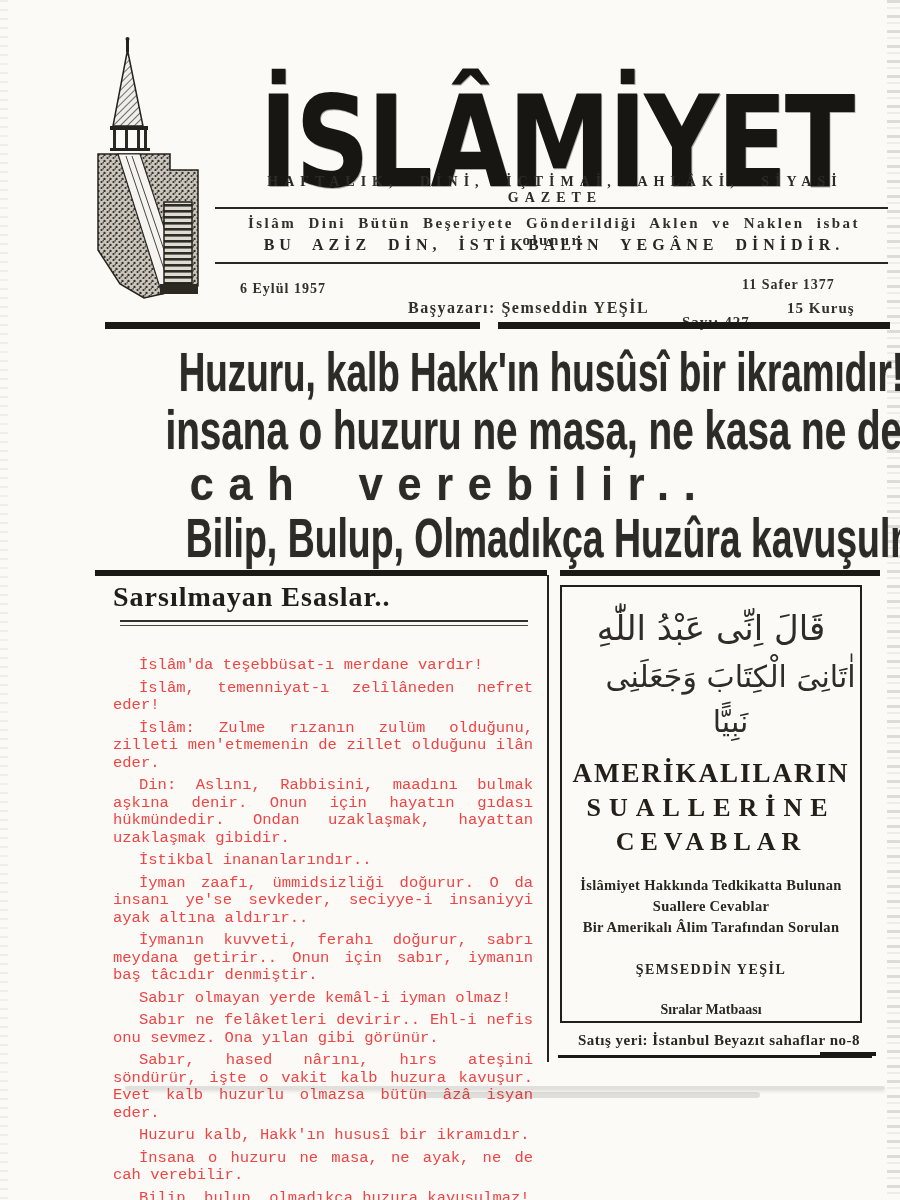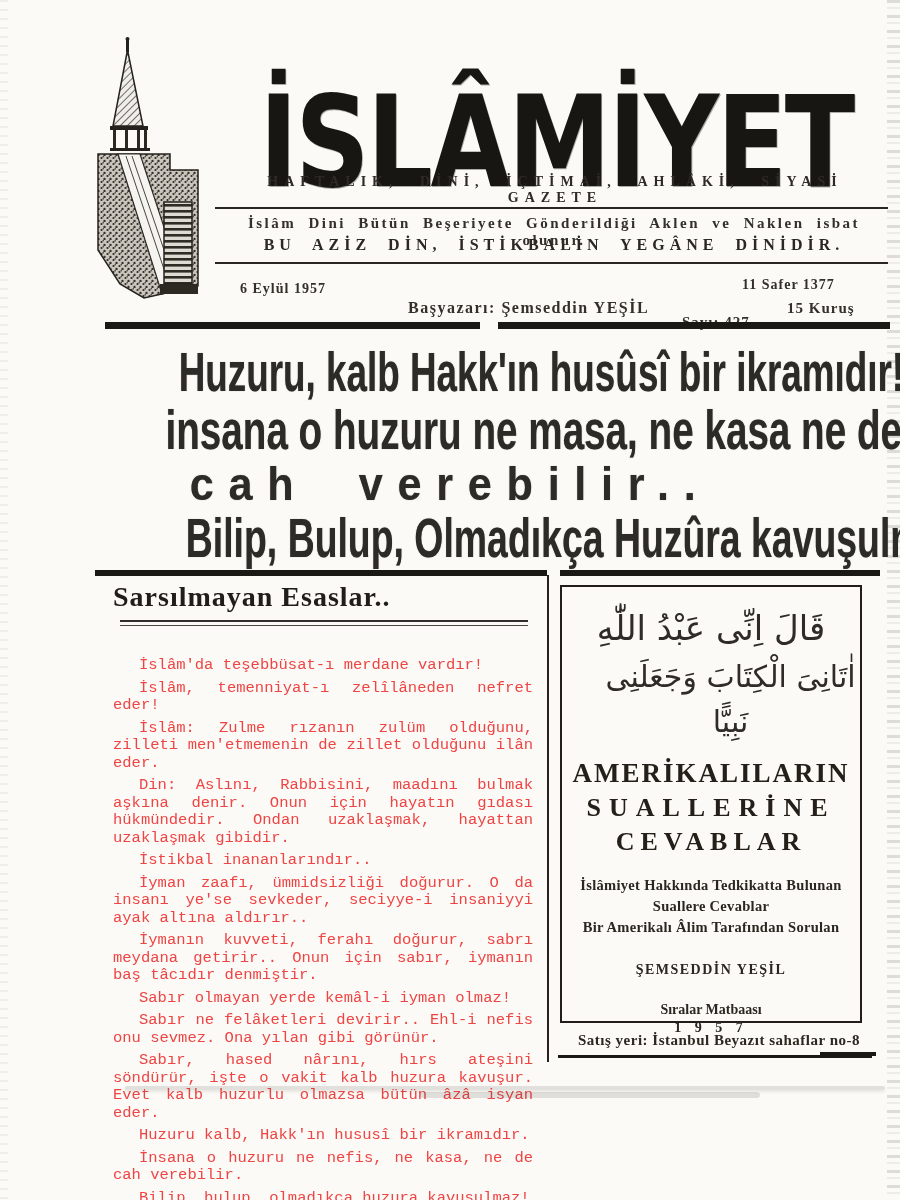--- a/index.html
+++ b/index.html
@@ -224,42 +224,41 @@
     <p>İslâm, temenniyat-ı zelîlâneden nefret eder!</p>
     <p>İslâm: Zulme rızanın zulüm olduğunu, zilleti men'etmemenin de zillet olduğunu ilân eder.</p>
     <p>Din: Aslını, Rabbisini, maadını bulmak aşkına denir. Onun için hayatın gıdası hükmündedir. Ondan uzaklaşmak, hayattan uzaklaşmak gibidir.</p>
     <p>İstikbal inananlarındır..</p>
     <p>İyman zaafı, ümmidsizliği doğurur. O da insanı ye'se sevkeder, seciyye-i insaniyyi ayak altına aldırır..</p>
     <p>İymanın kuvveti, ferahı doğurur, sabrı meydana getirir.. Onun için sabır, iymanın baş tâcıdır denmiştir.</p>
     <p>Sabır olmayan yerde kemâl-i iyman olmaz!</p>
     <p>Sabır ne felâketleri devirir.. Ehl-i nefis onu sevmez. Ona yılan gibi görünür.</p>
     <p>Sabır, hased nârını, hırs ateşini söndürür, işte o vakit kalb huzura kavuşur. Evet kalb huzurlu olmazsa bütün âzâ isyan eder.</p>
     <p>Huzuru kalb, Hakk'ın hususî bir ikramıdır.</p>
-    <p>İnsana o huzuru ne nefis, ne kasa, ne de cah verebilir.</p>
+    <p>İnsana o huzuru ne masa, ne ayak, ne de cah verebilir.</p>
     <p>Bilip, bulup, olmadıkça huzura kavuşulmaz!</p>
   </div>
 
   <div class="col-divider"></div>
 
   <div class="answers-box">
     <div class="calligraphy" dir="rtl">
       <div class="c1">قَالَ اِنِّى عَبْدُ اللّٰهِ</div>
       <div class="c2">اٰتَانِىَ الْكِتَابَ وَجَعَلَنِى نَبِيًّا</div>
     </div>
     <div class="box-title t1">AMERİKALILARIN</div>
     <div class="box-title t2">SUALLERİNE</div>
     <div class="box-title t3">CEVABLAR</div>
     <div class="box-sub">
       <div>İslâmiyet Hakkında Tedkikatta Bulunan</div>
       <div>Suallere Cevablar</div>
       <div>Bir Amerikalı Âlim Tarafından Sorulan</div>
     </div>
     <div class="box-author">ŞEMSEDDİN YEŞİL</div>
     <div class="box-press">Sıralar Matbaası</div>
-    <div class="box-year">1 9 5 7</div>
   </div>
 
   <div class="box-footer">Satış yeri: İstanbul Beyazıt sahaflar no-8</div>
   <div class="rule footer-rule"></div>
   <div class="rule footer-rule2"></div>
 
   <div class="smudge"></div>
   <div class="smudge2"></div>
 
 </div>

